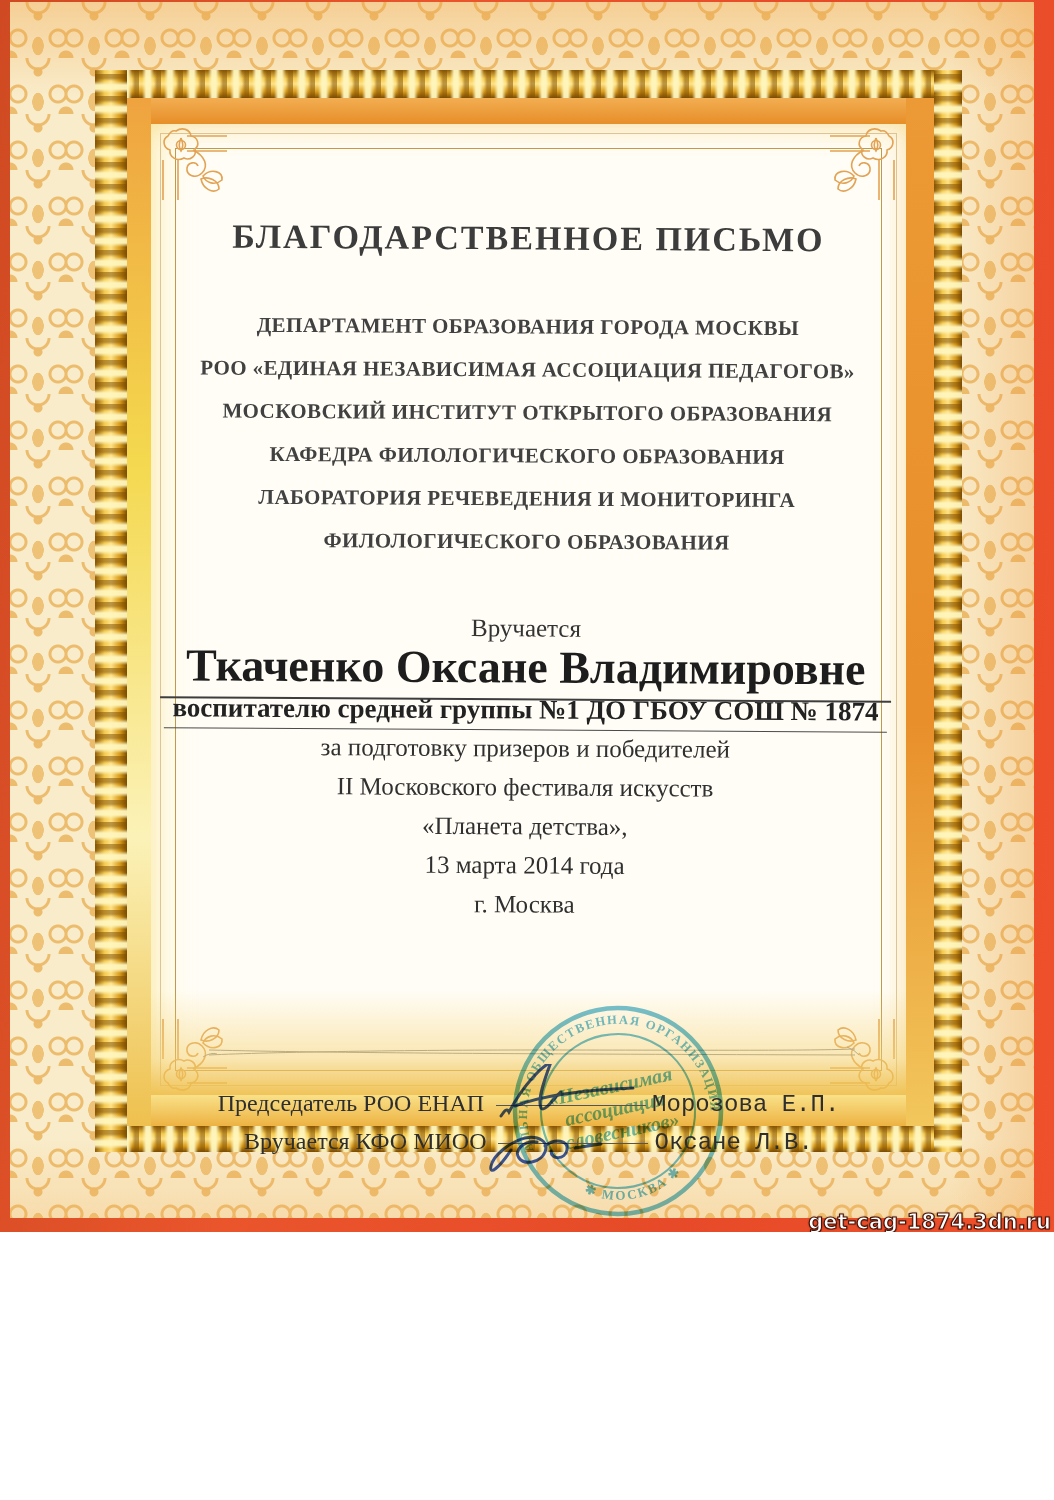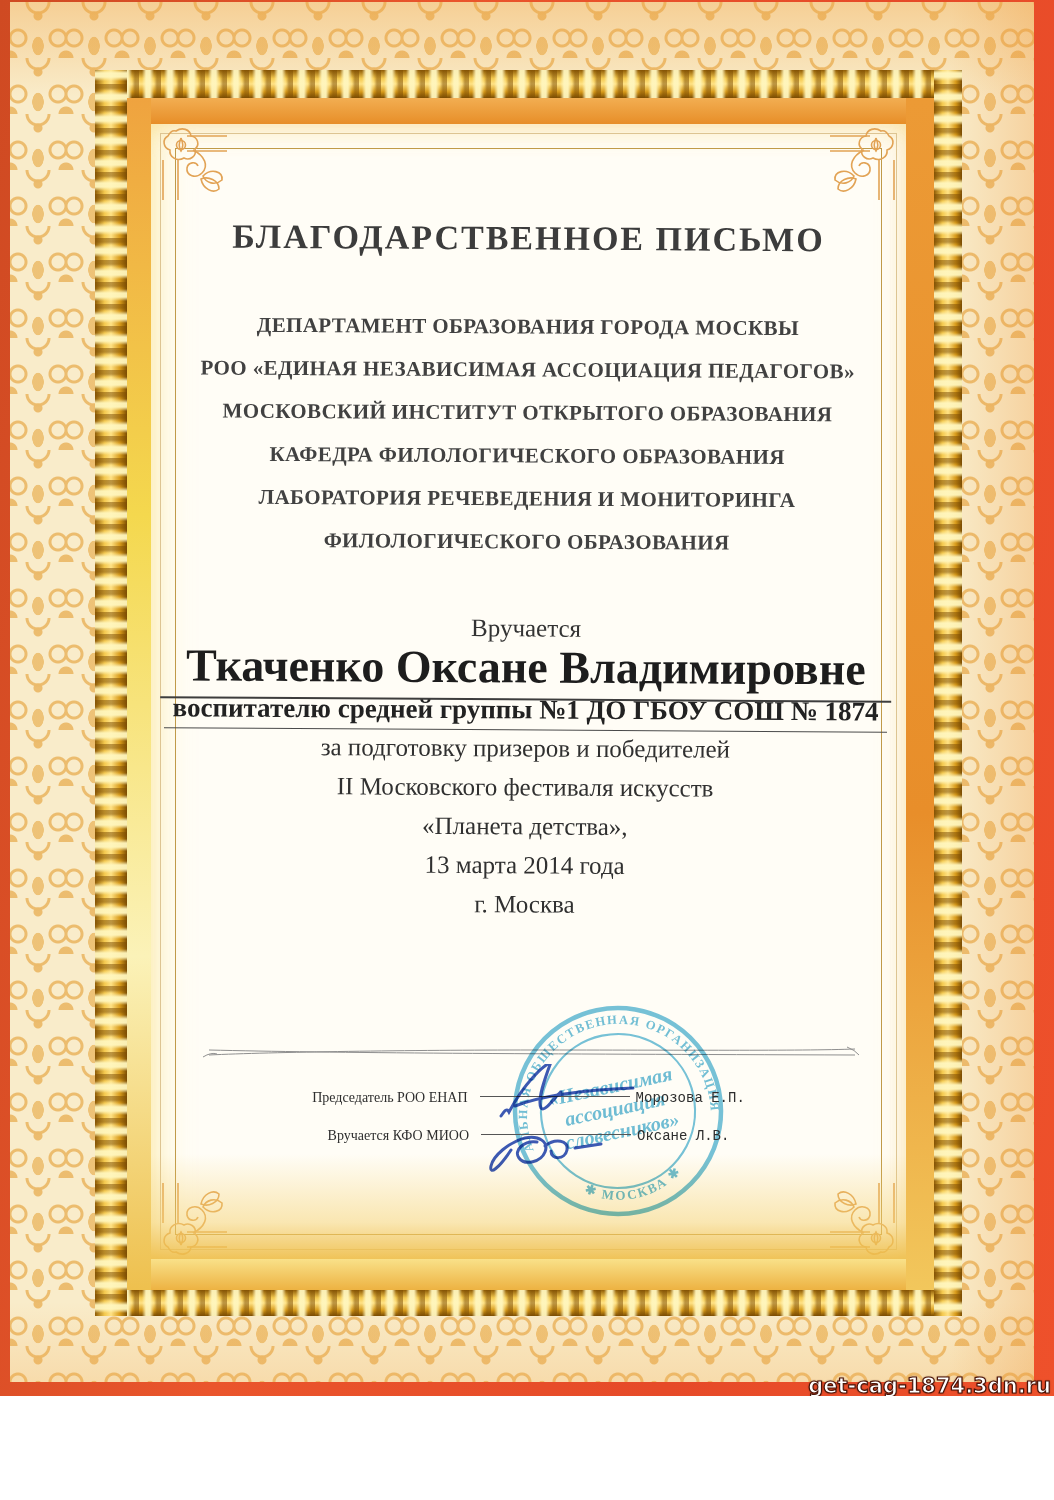--- a/index.html
+++ b/index.html
@@ -1,17 +1,17 @@
 <!DOCTYPE html>
 <html><head>
 <meta charset="utf-8">
 <style>
   html,body{margin:0;padding:0;}
   body{width:1054px;height:1500px;font-family:"Liberation Serif","DejaVu Serif",serif;}
-  .page{position:relative;width:1054px;height:1396px;overflow:hidden;
+  .page{position:relative;width:1054px;height:1232px;overflow:hidden;
         background:linear-gradient(100deg,#cf4a22 0%,#ea552c 35%,#e64a28 70%,#ee512b 100%);}
 
   
   .damask{position:absolute;left:10px;top:2px;right:20px;bottom:14px;
     background-color:#f9ecca;
     background-image:
       linear-gradient(180deg, rgba(240,164,70,.40), rgba(240,164,70,0) 95px),
       linear-gradient(270deg, rgba(238,150,60,.30), rgba(238,150,60,0) 85px),
       linear-gradient(0deg,   rgba(242,170,80,.25), rgba(242,170,80,0) 80px),
       radial-gradient(circle at 28px 14px, rgba(235,186,106,.95) 0 4px, transparent 5px),
@@ -73,21 +73,21 @@
   .role-row{position:absolute;top:570px;left:0;right:0;text-align:center;}
   .role-row span{display:inline-block;font-weight:700;font-size:27px;color:#222;
                  padding:0 8px 4px;border-bottom:1.5px solid #4a4a4a;}
   .bodytext{position:absolute;top:611px;left:0;right:0;text-align:center;color:#303030;}
   .body-line{font-size:25px;line-height:25px;margin-bottom:14px;}
 
   
   .divider{position:absolute;left:50px;top:920px;}
   .sigs{position:absolute;left:0;right:0;top:966px;z-index:5;}
   .sig-row{display:flex;justify-content:center;align-items:baseline;height:38px;
-           font-size:14px;color:#2e2e2e;}
+           font-size:24px;color:#2e2e2e;}
   .sig-line{width:150px;border-bottom:1.5px solid #555;transform:translateY(-5px);margin:0 6px 0 12px;}
   .sig-name{font-family:Liberation Mono, monospace;}
   .stamp{position:absolute;left:355px;top:875px;z-index:3;opacity:.87;mix-blend-mode:multiply;}
   .pen{position:absolute;left:330px;top:940px;z-index:6;mix-blend-mode:multiply;}
 
   
   .watermark{position:absolute;right:3px;bottom:-2px;z-index:10;
      font-family:"DejaVu Sans",sans-serif;font-weight:bold;font-size:21px;color:#ffffff;
      -webkit-text-stroke:1.2px #4a1408;text-shadow:0 0 2px #4a1408;letter-spacing:0;}
   svg{display:block;}

